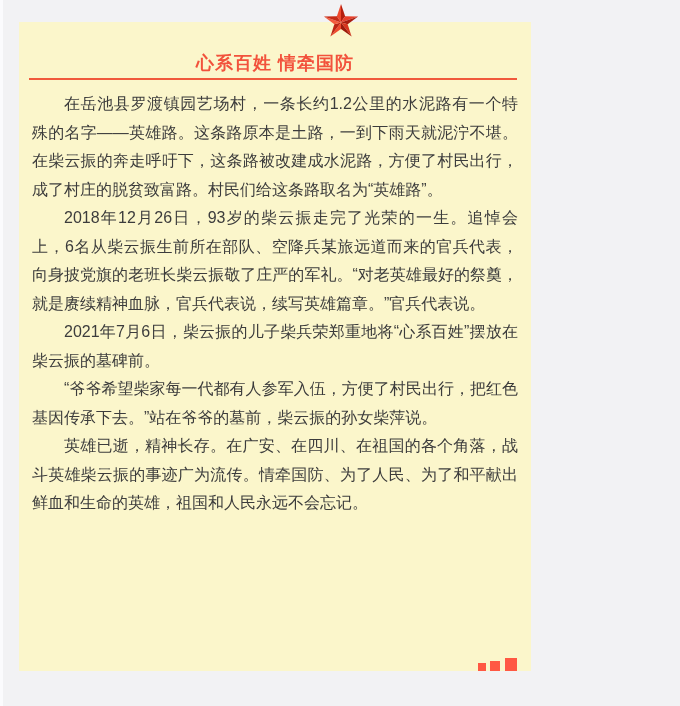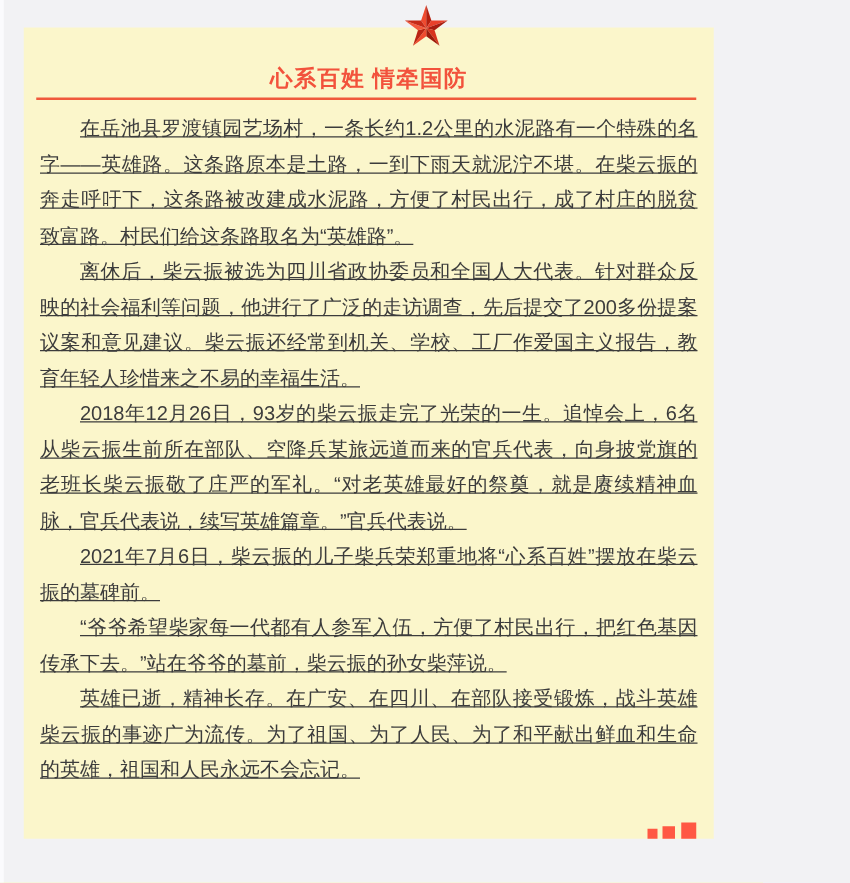--- a/index.html
+++ b/index.html
@@ -10,21 +10,21 @@
     background:#f2f2f4;
     font-family:"Liberation Sans", sans-serif;
     overflow:hidden;
   }
   .edge-strip {
     position:absolute; left:0; top:0; width:3px; height:706px;
     background:#fbfbfd;
   }
   .card {
     position:absolute; left:19px; top:22px;
-    width:552px; height:649px;
+    width:512px; height:649px;
     background:#fbf6cb;
   }
   .star {
     position:absolute; left:321px; top:2px;
     width:40px; height:40px;
   }
   .title {
     margin:0; padding-top:29px;
     text-align:center;
     font-size:18px; line-height:24px;
@@ -34,45 +34,44 @@
   .divider {
     border:none; border-top:2px solid #f0593c;
     margin:3px 14px 0 10px;
   }
   .article {
     padding:10px 13px 0 13px;
     font-size:16px; line-height:28.5px;
     color:#3c3c3c;
     text-align:justify;
   }
-  .article p { margin:0; text-indent:2em;text-decoration:underline; }
+  .article p { margin:0; text-indent:2em; }
   .corner-squares {
     position:absolute; right:14px; bottom:0;
     display:flex; align-items:flex-end;
   }
   .corner-squares .sq { background:#ff5843; }
   .sq1 { width:8px;  height:8px;  margin-right:4px; }
   .sq2 { width:10px; height:10px; margin-right:5px; }
   .sq3 { width:12px; height:13px; }
 </style>
 </head>
 <body>
 
 <div class="edge-strip"></div>
 
 <div class="card">
   <h1 class="title">心系百姓 情牵国防</h1>
   <hr class="divider">
   <div class="article">
       <p>在岳池县罗渡镇园艺场村，一条长约1.2公里的水泥路有一个特殊的名字——英雄路。这条路原本是土路，一到下雨天就泥泞不堪。在柴云振的奔走呼吁下，这条路被改建成水泥路，方便了村民出行，成了村庄的脱贫致富路。村民们给这条路取名为“英雄路”。</p>
-      <p>离休后，柴云振被选为四川省政协委员和全国人大代表。针对群众反映的社会福利等问题，他进行了广泛的走访调查，先后提交了200多份提案议案和意见建议。柴云振还经常到机关、学校、工厂作爱国主义报告，教育年轻人珍惜来之不易的幸福生活。</p>
       <p>2018年12月26日，93岁的柴云振走完了光荣的一生。追悼会上，6名从柴云振生前所在部队、空降兵某旅远道而来的官兵代表，向身披党旗的老班长柴云振敬了庄严的军礼。“对老英雄最好的祭奠，就是赓续精神血脉，官兵代表说，续写英雄篇章。”官兵代表说。</p>
       <p>2021年7月6日，柴云振的儿子柴兵荣郑重地将“心系百姓”摆放在柴云振的墓碑前。</p>
       <p>“爷爷希望柴家每一代都有人参军入伍，方便了村民出行，把红色基因传承下去。”站在爷爷的墓前，柴云振的孙女柴萍说。</p>
-      <p>英雄已逝，精神长存。在广安、在四川、在部队接受锻炼，战斗英雄柴云振的事迹广为流传。为了祖国、为了人民、为了和平献出鲜血和生命的英雄，祖国和人民永远不会忘记。</p>
+      <p>英雄已逝，精神长存。在广安、在四川、在祖国的各个角落，战斗英雄柴云振的事迹广为流传。情牵国防、为了人民、为了和平献出鲜血和生命的英雄，祖国和人民永远不会忘记。</p>
     </div>
   <div class="corner-squares">
     <span class="sq sq1"></span>
     <span class="sq sq2"></span>
     <span class="sq sq3"></span>
   </div>
 </div>
 
 <svg class="star" viewBox="-20 -20 40 40" xmlns="http://www.w3.org/2000/svg">
 

